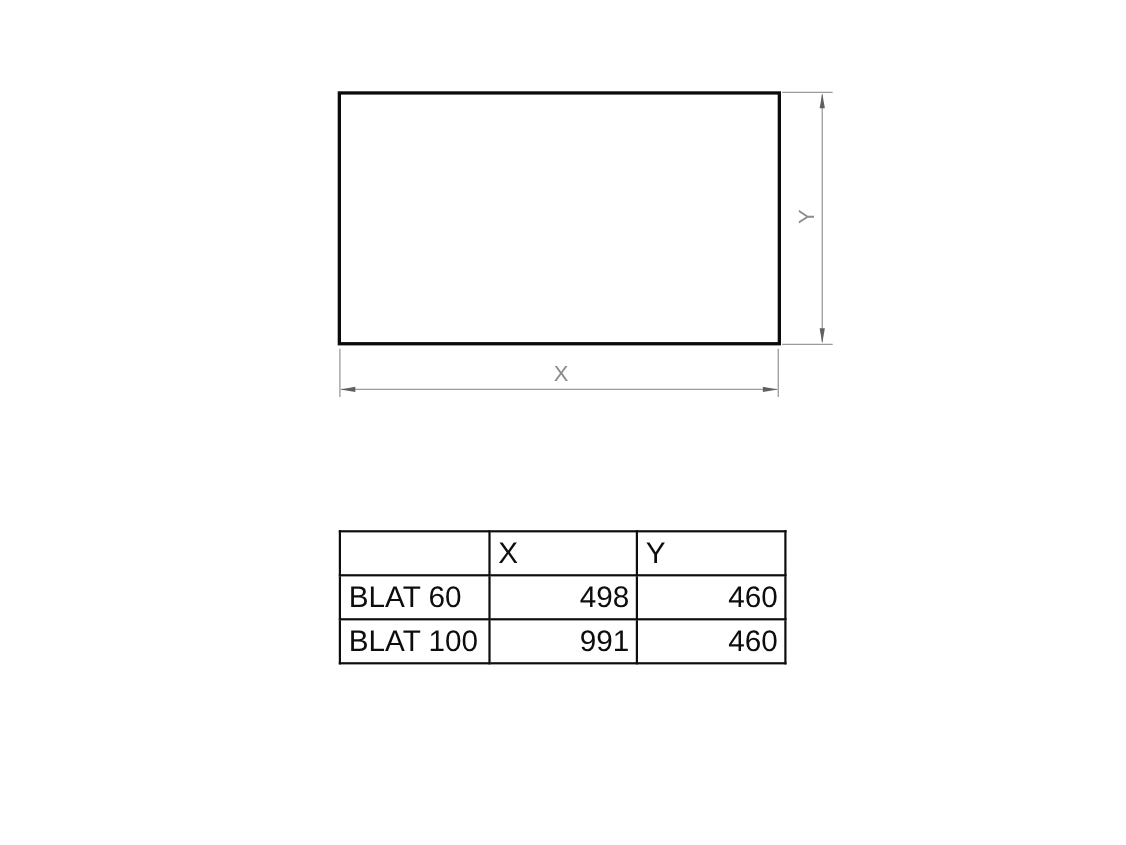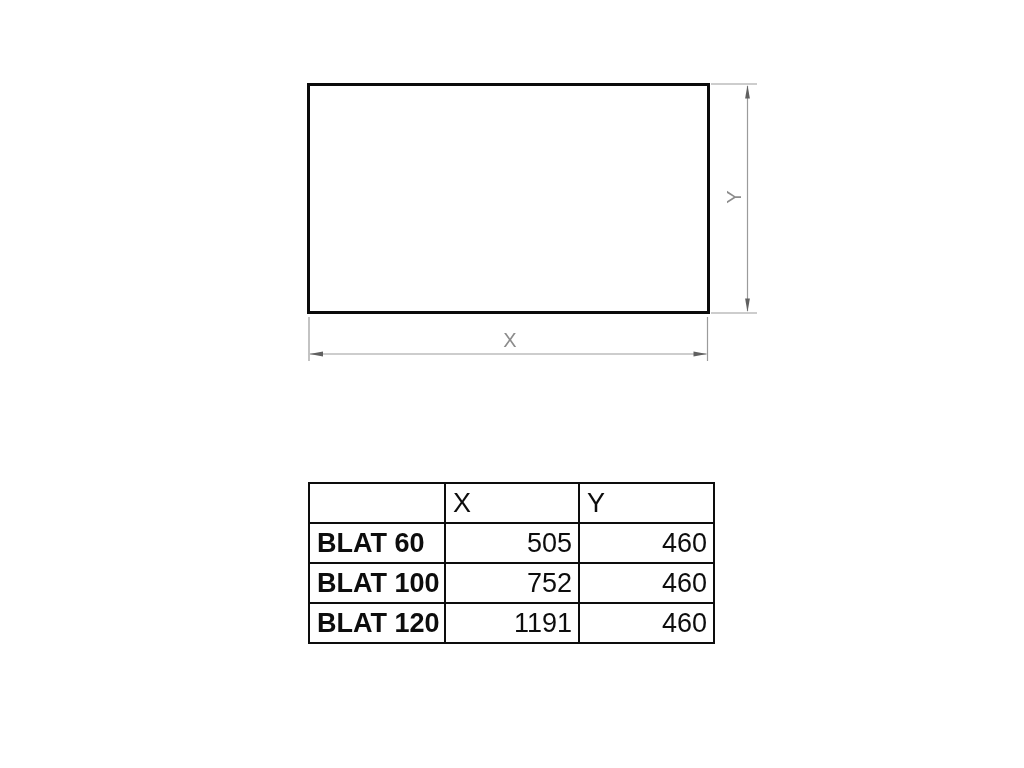--- a/index.html
+++ b/index.html
@@ -76,21 +76,21 @@
     border: 2px solid #0d0d0d;
     height: 40px;
     box-sizing: border-box;
     padding: 0 6px 0 7px;
     font-weight: normal;
     white-space: nowrap;
     overflow: hidden;
     vertical-align: middle;
   }
   .size-table th { text-align: left; }
-  .size-table td.cell-name { text-align: left; font-weight: bold; }
+  .size-table td.cell-name { text-align: left; }
   .size-table td.cell-num  { text-align: right; }
 </style>
 </head>
 <body>
 
 <div class="page">
 
   <div class="figure">
     <div class="part-rect"></div>
 
@@ -126,29 +126,24 @@
     <thead>
       <tr>
         <th></th>
         <th>X</th>
         <th>Y</th>
       </tr>
     </thead>
     <tbody>
       <tr>
         <td class="cell-name">BLAT 60</td>
-        <td class="cell-num">505</td>
+        <td class="cell-num">498</td>
         <td class="cell-num">460</td>
       </tr>
       <tr>
         <td class="cell-name">BLAT 100</td>
-        <td class="cell-num">752</td>
-        <td class="cell-num">460</td>
-      </tr>
-      <tr>
-        <td class="cell-name">BLAT 120</td>
-        <td class="cell-num">1191</td>
+        <td class="cell-num">991</td>
         <td class="cell-num">460</td>
       </tr>
     </tbody>
   </table>
 
 </div>
 
 </body></html>

